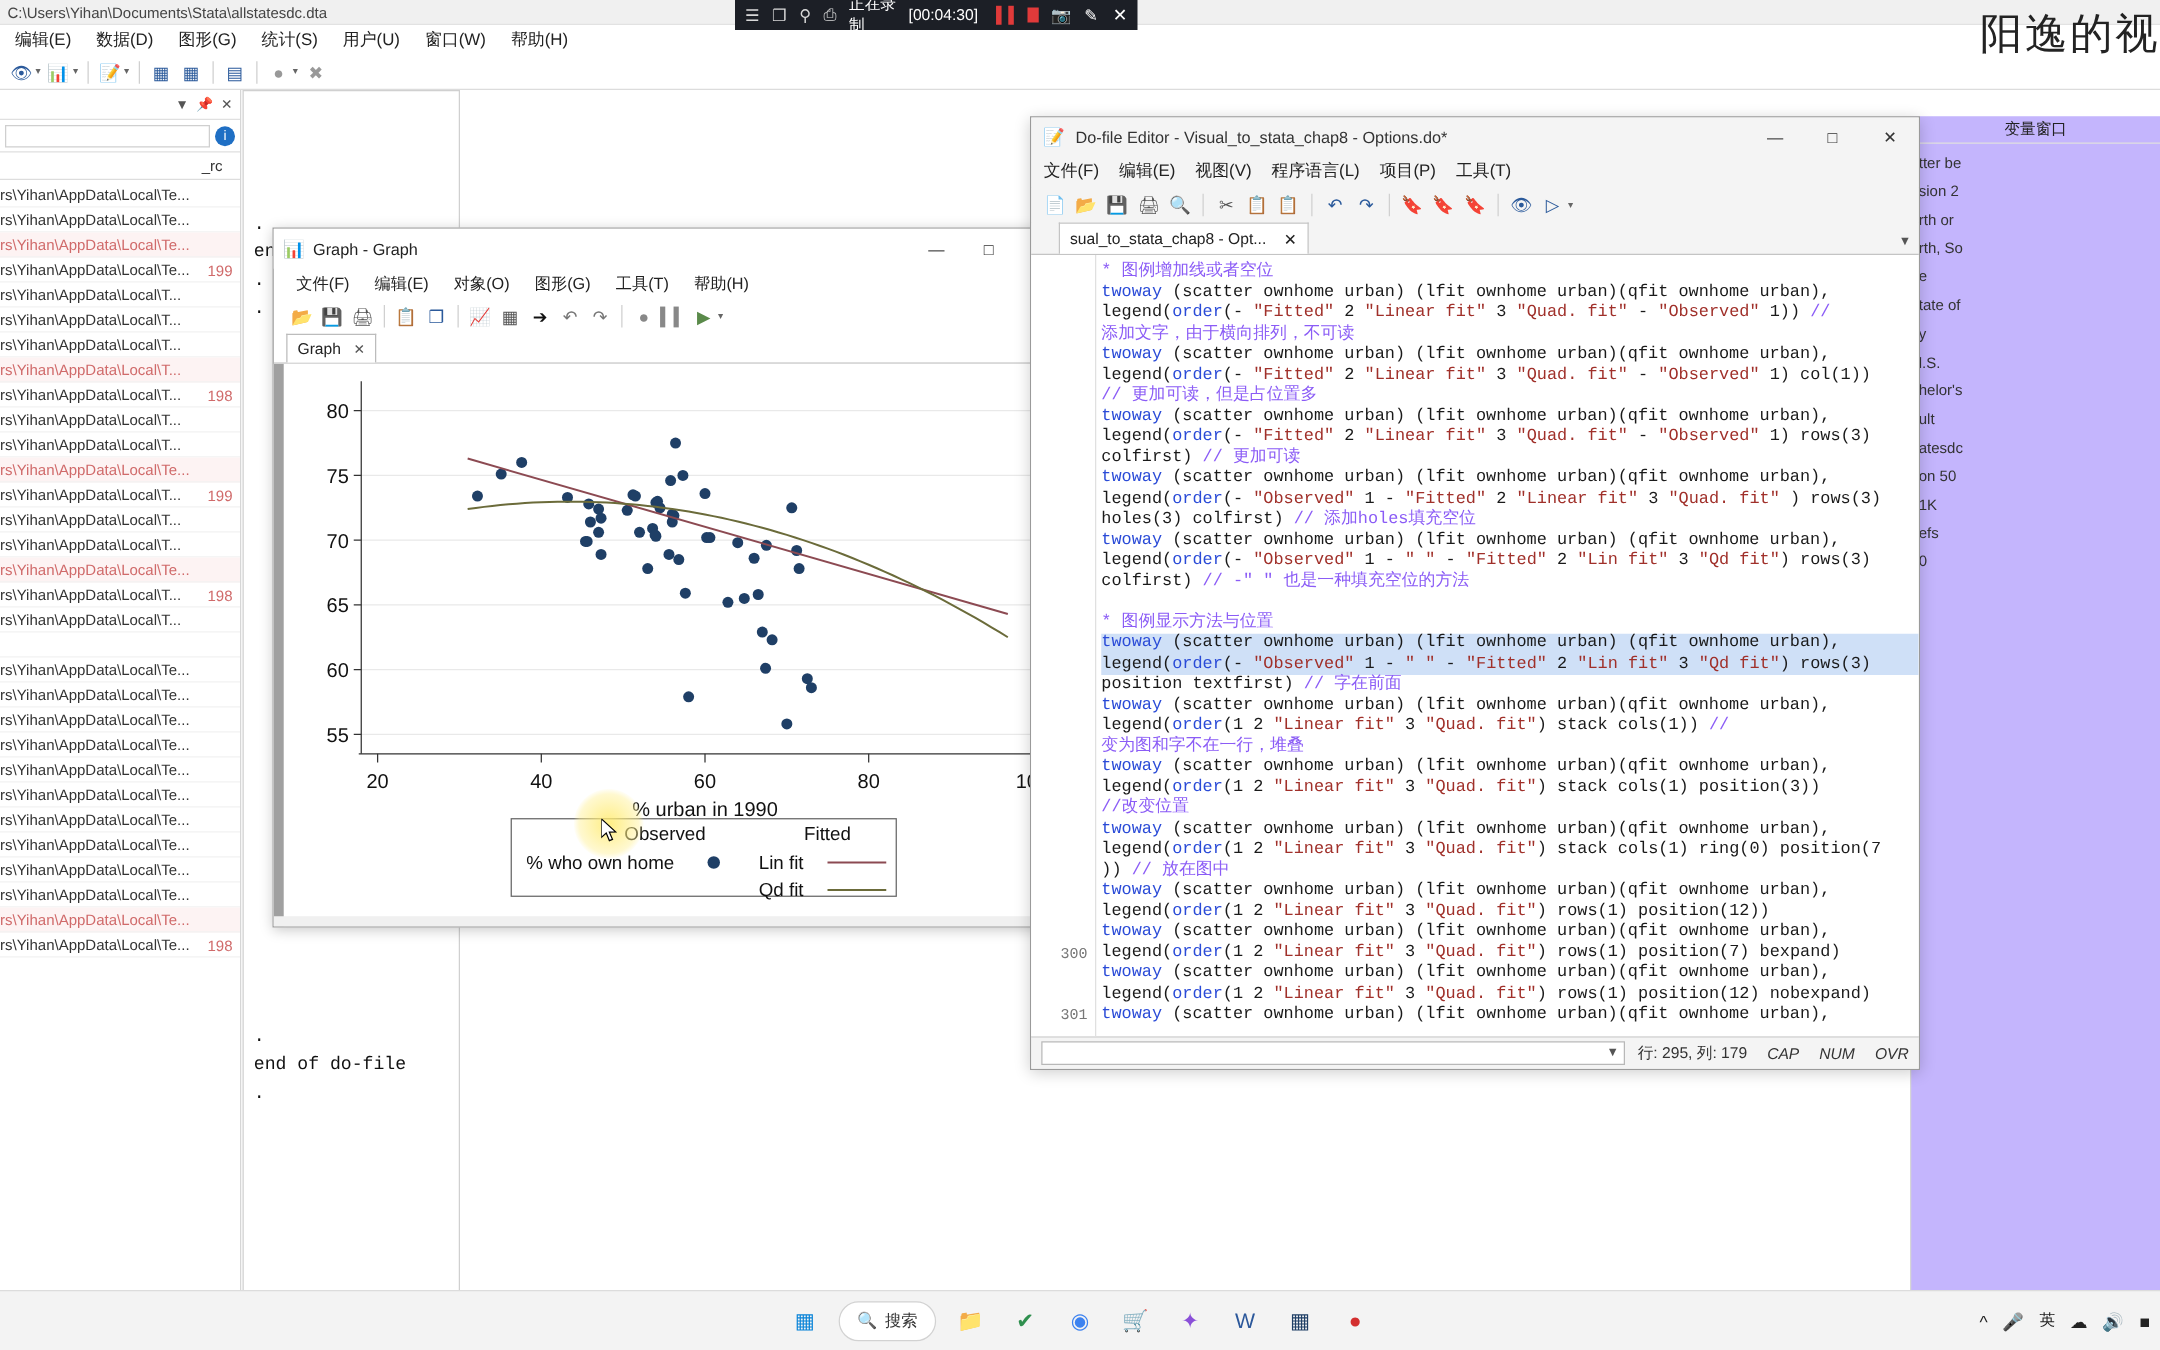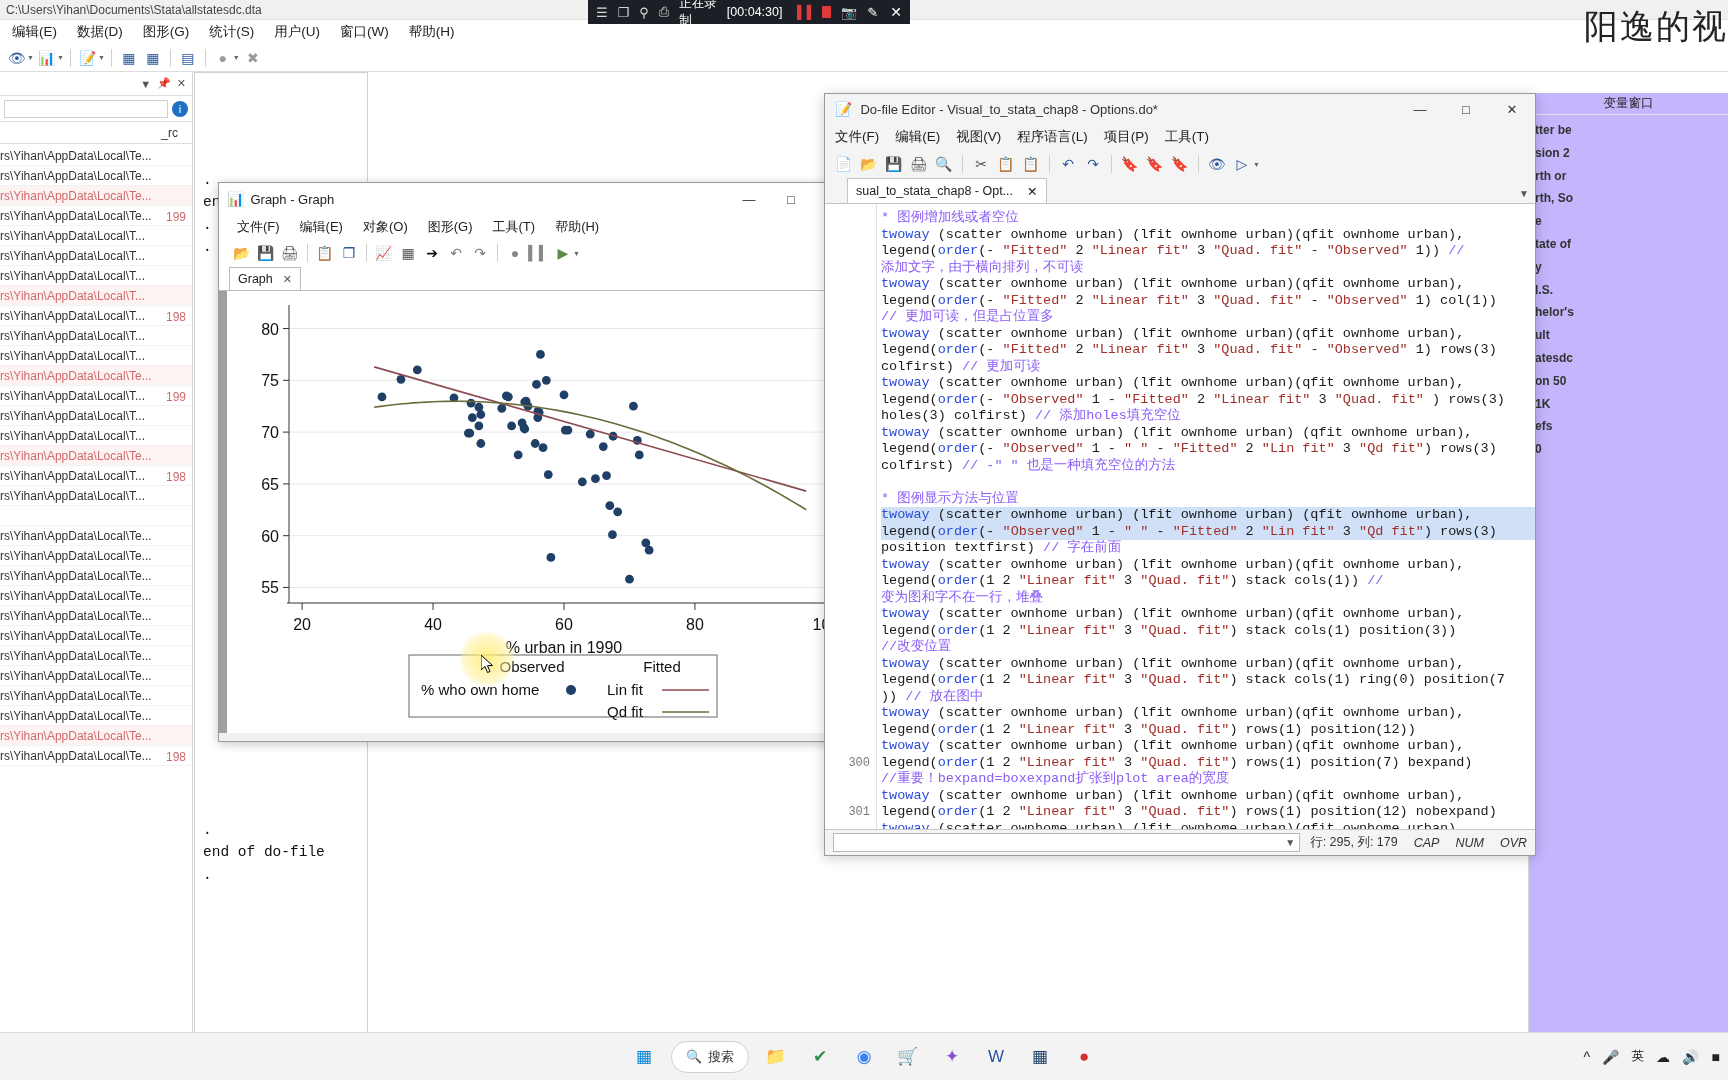--- a/index.html
+++ b/index.html
@@ -78,21 +78,21 @@
   }
 
   
   #right-panel {
     position:absolute; right:0; top:72px; width:200px; bottom:40px;
     border-left:1px solid #d6d6d6; background:#c4b5fd;margin-top:21px;
   }
   .rp-head { height:22px; display:flex; align-items:center; justify-content:center;
              font-size:12.5px; color:#222; border-bottom:1px solid #e0e0e0; }
   .rp-body { font-size:12px; color:#333; padding:4px 6px; line-height:1.9; overflow:hidden;}
-  .rp-body div { white-space:nowrap; overflow:hidden;font-weight:bold; }
+  .rp-body div { white-space:nowrap; overflow:hidden; }
 
   
   #rec-bar {
     position:absolute; left:588px; top:0; width:322px; height:24px;
     background:#1c1f26; display:flex; align-items:center; gap:10px;
     padding:0 8px; color:#e6e6e6; font-size:12.5px; z-index:60;
   }
   #rec-bar .ri { font-size:13px; color:#d8d8d8; }
   #rec-bar .rtxt { color:#ffffff; font-size:12.5px; }
   #rec-bar .pause { color:#e03a3a; letter-spacing:1px; font-weight:bold; }
@@ -701,21 +701,20 @@
         <div class="cl"><span class="c-kw">twoway</span><span class="c-txt"> (scatter ownhome urban) (lfit ownhome urban)(qfit ownhome urban),</span></div>
         <div class="cl"><span class="c-txt">legend(</span><span class="c-kw">order</span><span class="c-txt">(1 2 </span><span class="c-str">"Linear fit"</span><span class="c-txt"> 3 </span><span class="c-str">"Quad. fit"</span><span class="c-txt">) stack cols(1) position(3))</span></div>
         <div class="cl"><span class="c-cmt">//改变位置</span></div>
         <div class="cl"><span class="c-kw">twoway</span><span class="c-txt"> (scatter ownhome urban) (lfit ownhome urban)(qfit ownhome urban),</span></div>
         <div class="cl"><span class="c-txt">legend(</span><span class="c-kw">order</span><span class="c-txt">(1 2 </span><span class="c-str">"Linear fit"</span><span class="c-txt"> 3 </span><span class="c-str">"Quad. fit"</span><span class="c-txt">) stack cols(1) ring(0) position(7</span></div>
         <div class="cl"><span class="c-txt">)) </span><span class="c-cmt">// 放在图中</span></div>
         <div class="cl"><span class="c-kw">twoway</span><span class="c-txt"> (scatter ownhome urban) (lfit ownhome urban)(qfit ownhome urban),</span></div>
         <div class="cl"><span class="c-txt">legend(</span><span class="c-kw">order</span><span class="c-txt">(1 2 </span><span class="c-str">"Linear fit"</span><span class="c-txt"> 3 </span><span class="c-str">"Quad. fit"</span><span class="c-txt">) rows(1) position(12))</span></div>
         <div class="cl"><span class="c-kw">twoway</span><span class="c-txt"> (scatter ownhome urban) (lfit ownhome urban)(qfit ownhome urban),</span></div>
         <div class="cl"><span class="c-txt">legend(</span><span class="c-kw">order</span><span class="c-txt">(1 2 </span><span class="c-str">"Linear fit"</span><span class="c-txt"> 3 </span><span class="c-str">"Quad. fit"</span><span class="c-txt">) rows(1) position(7) bexpand)</span></div>
-        <div class="cl"><span class="c-cmt">//重要！bexpand=boxexpand扩张到plot area的宽度</span></div>
         <div class="cl"><span class="c-kw">twoway</span><span class="c-txt"> (scatter ownhome urban) (lfit ownhome urban)(qfit ownhome urban),</span></div>
         <div class="cl"><span class="c-txt">legend(</span><span class="c-kw">order</span><span class="c-txt">(1 2 </span><span class="c-str">"Linear fit"</span><span class="c-txt"> 3 </span><span class="c-str">"Quad. fit"</span><span class="c-txt">) rows(1) position(12) nobexpand)</span></div>
         <div class="cl"><span class="c-kw">twoway</span><span class="c-txt"> (scatter ownhome urban) (lfit ownhome urban)(qfit ownhome urban),</span></div>
       </div>
   </div>
   <div class="df-status">
     <div class="combo">
       <span>▼</span>
     </div>
     <span>行: 295, 列: 179</span>

